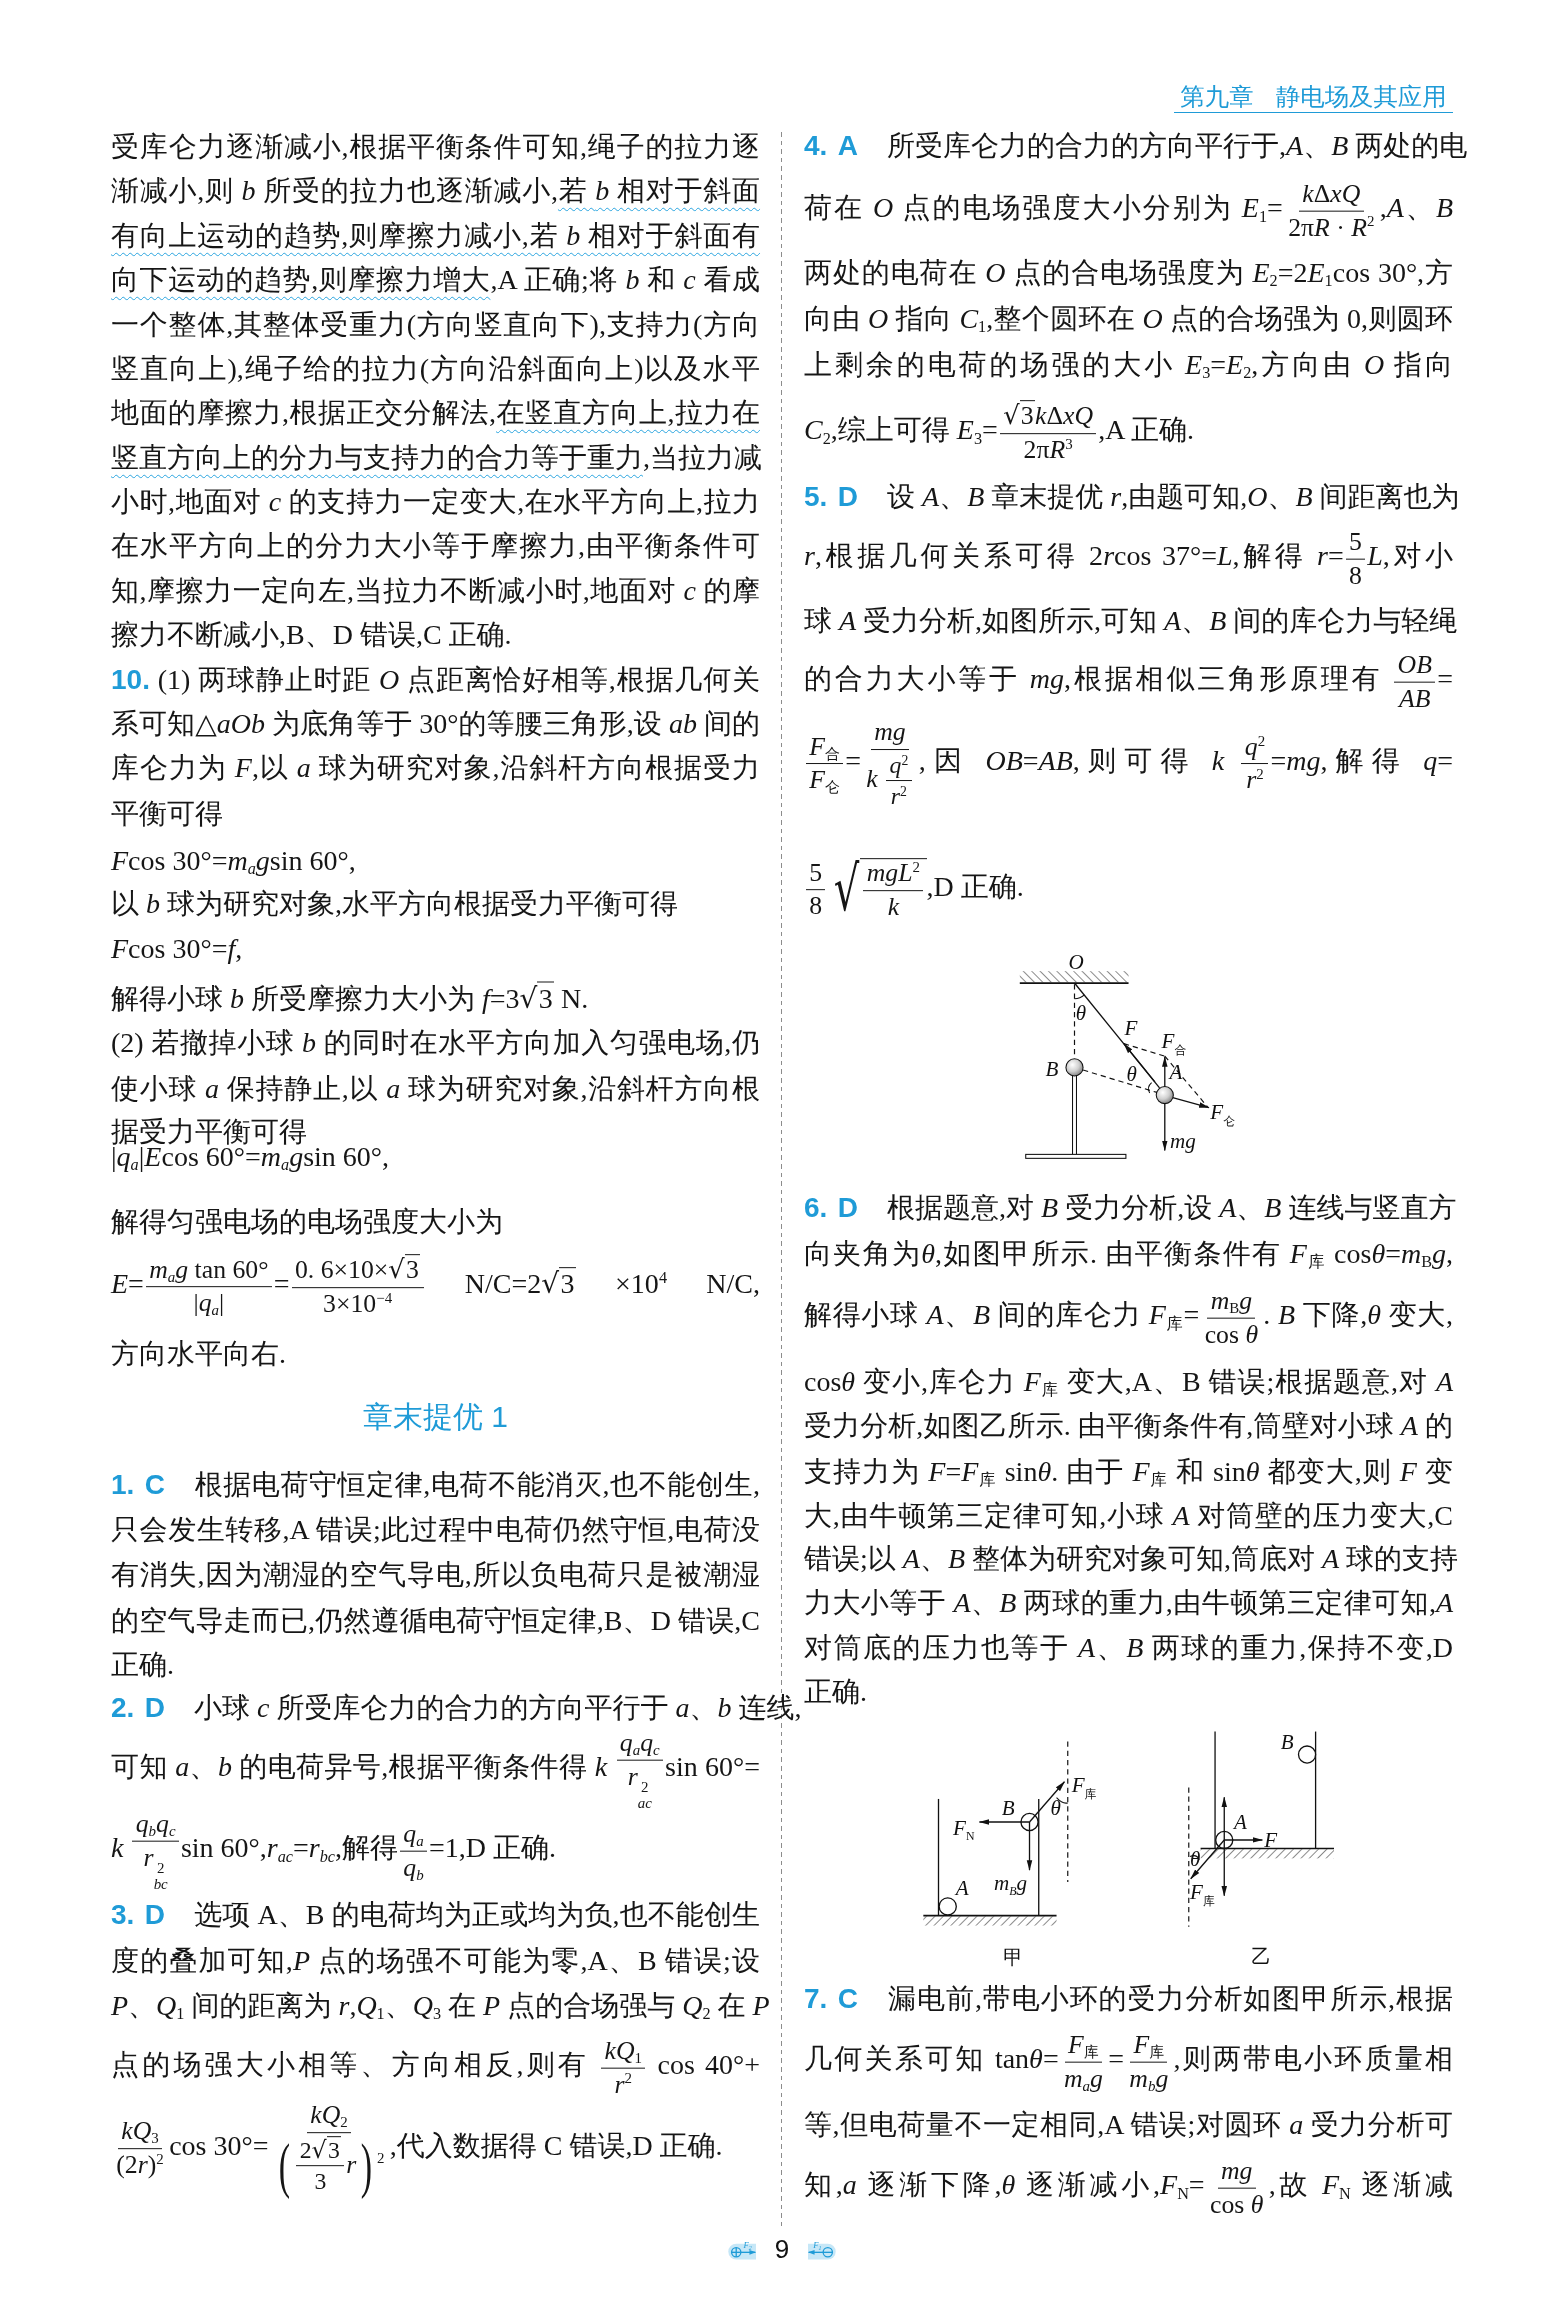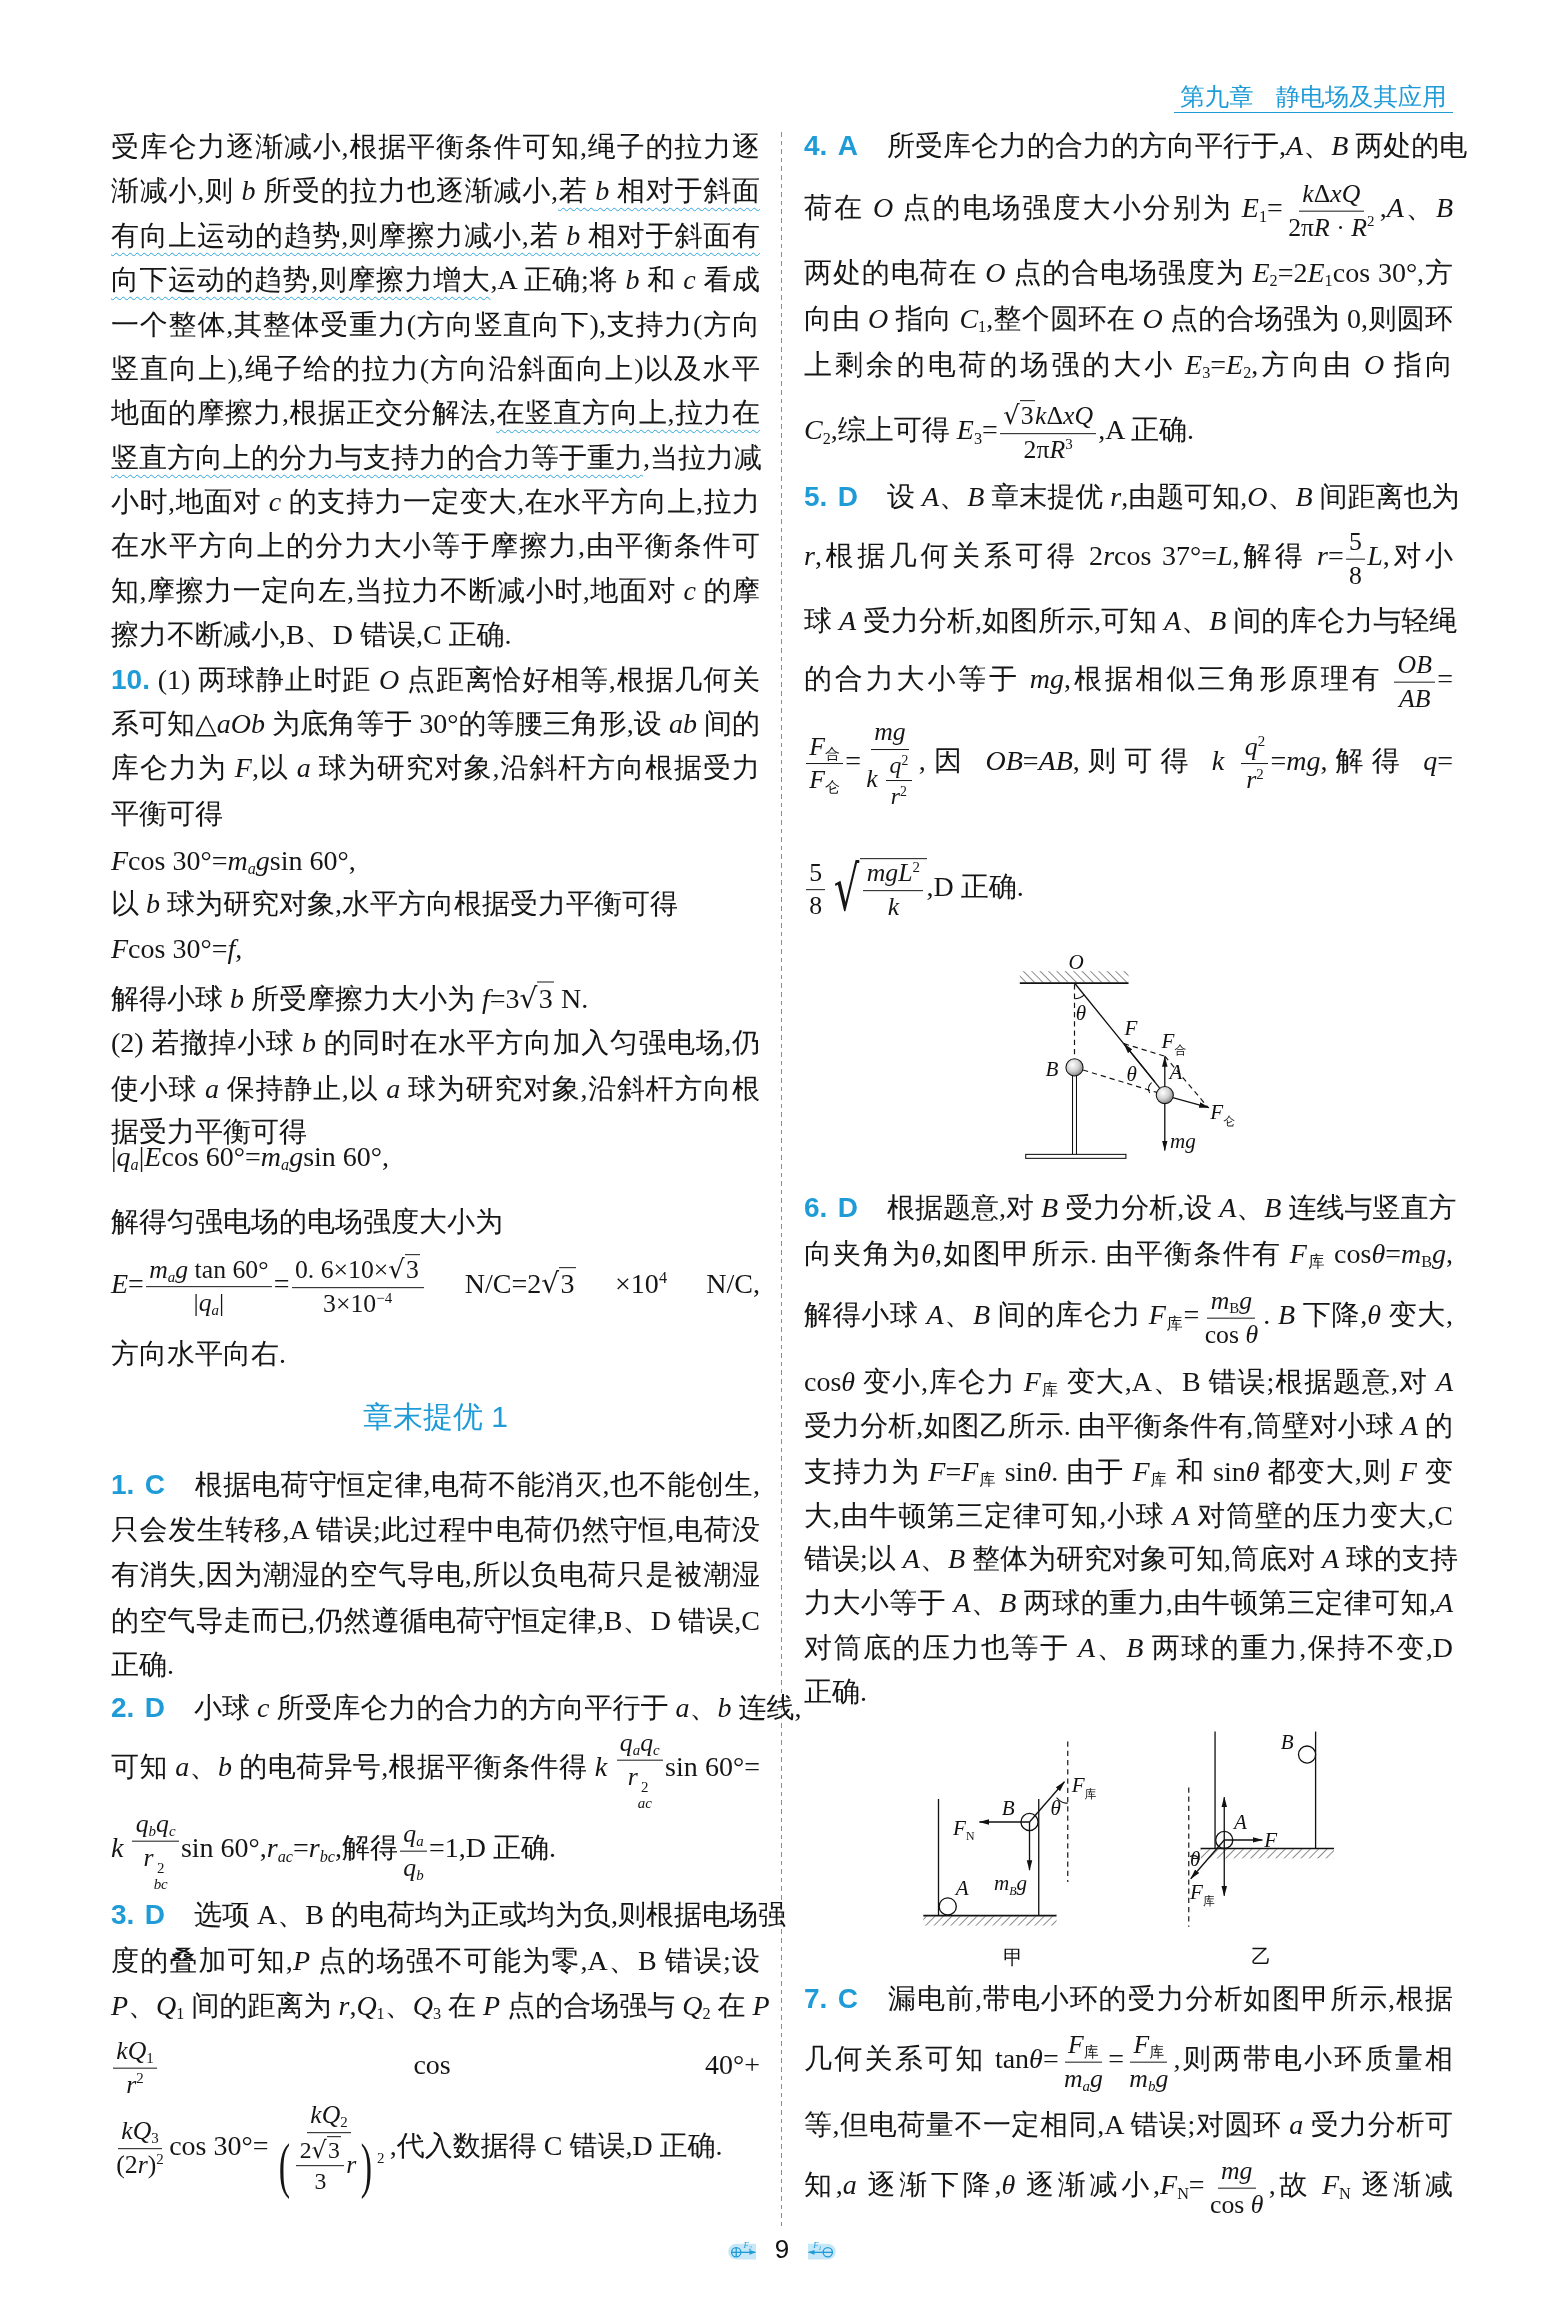--- a/index.html
+++ b/index.html
@@ -107,24 +107,24 @@
 <div class="ln L end" style="top:1851px"><span class="v">k</span><span class="t"> </span><span class="fr">
       <span class="num"><span class="v">q</span><span class="sb v">b</span><span class="v">q</span><span class="sb v">c</span></span>
       <span class="den"><span class="v">r</span><span class="ss">
           <span class="ssp">2</span>
           <span class="ssb">bc</span>
         </span></span>
     </span><span class="t">sin 60°,</span><span class="v">r</span><span class="sb v">ac</span><span class="t">=</span><span class="v">r</span><span class="sb v">bc</span><span class="t">,解得</span><span class="fr">
       <span class="num"><span class="v">q</span><span class="sb v">a</span></span>
       <span class="den"><span class="v">q</span><span class="sb v">b</span></span>
     </span><span class="t">=1,D 正确.</span></div>
-<div class="ln L" style="top:1914px"><span class="qn">3.</span><span class="qa">D</span><span class="t">选项 A、B 的电荷均为正或均为负,则根据电场强</span></div>
+<div class="ln L" style="top:1914px"><span class="qn">3.</span><span class="qa">D</span><span class="t">选项 A、B 的电荷均为正或均为负,也不能创生</span></div>
 <div class="ln L" style="top:1960px"><span class="t">度的叠加可知,</span><span class="v">P</span><span class="t"> 点的场强不可能为零,A、B 错误;设</span></div>
 <div class="ln L" style="top:2005px"><span class="v">P</span><span class="t">、</span><span class="v">Q</span><span class="sb">1</span><span class="t"> 间的距离为 </span><span class="v">r</span><span class="t">,</span><span class="v">Q</span><span class="sb">1</span><span class="t">、</span><span class="v">Q</span><span class="sb">3</span><span class="t"> 在 </span><span class="v">P</span><span class="t"> 点的合场强与 </span><span class="v">Q</span><span class="sb">2</span><span class="t"> 在 </span><span class="v">P</span></div>
-<div class="ln L" style="top:2068px"><span class="fr">
+<div class="ln L" style="top:2068px"><span class="t">点的场强大小相等、方向相反,则有 </span><span class="fr">
       <span class="num"><span class="v">kQ</span><span class="sb">1</span></span>
       <span class="den"><span class="v">r</span><span class="sp">2</span></span>
     </span><span class="t"> cos 40°+</span></div>
 <div class="ln L end" style="top:2149px"><span class="fr">
       <span class="num"><span class="v">kQ</span><span class="sb">3</span></span>
       <span class="den"><span class="t">(2</span><span class="v">r</span><span class="t">)</span><span class="sp">2</span></span>
     </span><span class="t">cos 30°=</span><span class="fr">
       <span class="num"><span class="v">kQ</span><span class="sb">2</span></span>
       <span class="den"><span class="par">
           <span class="pl">(</span>

